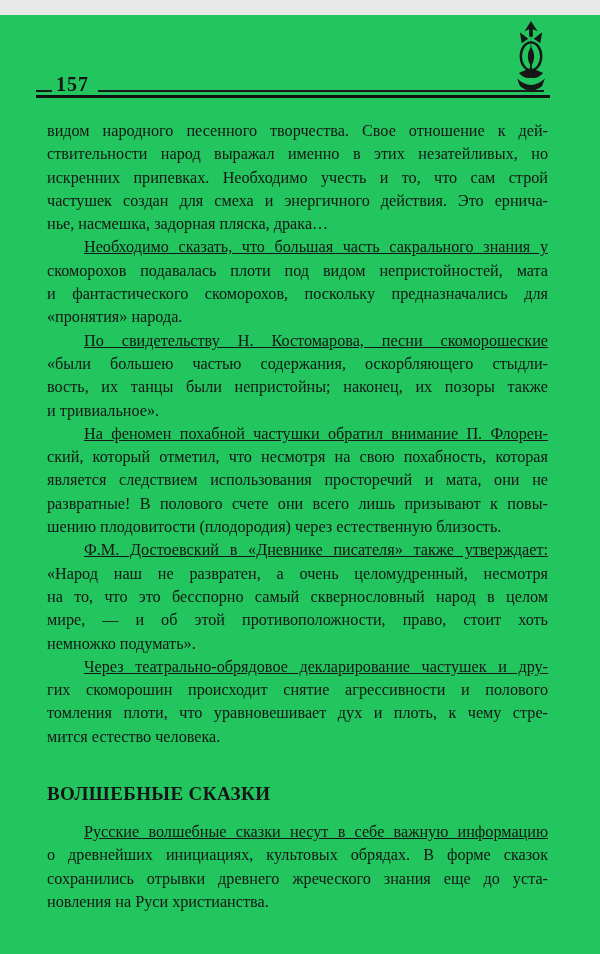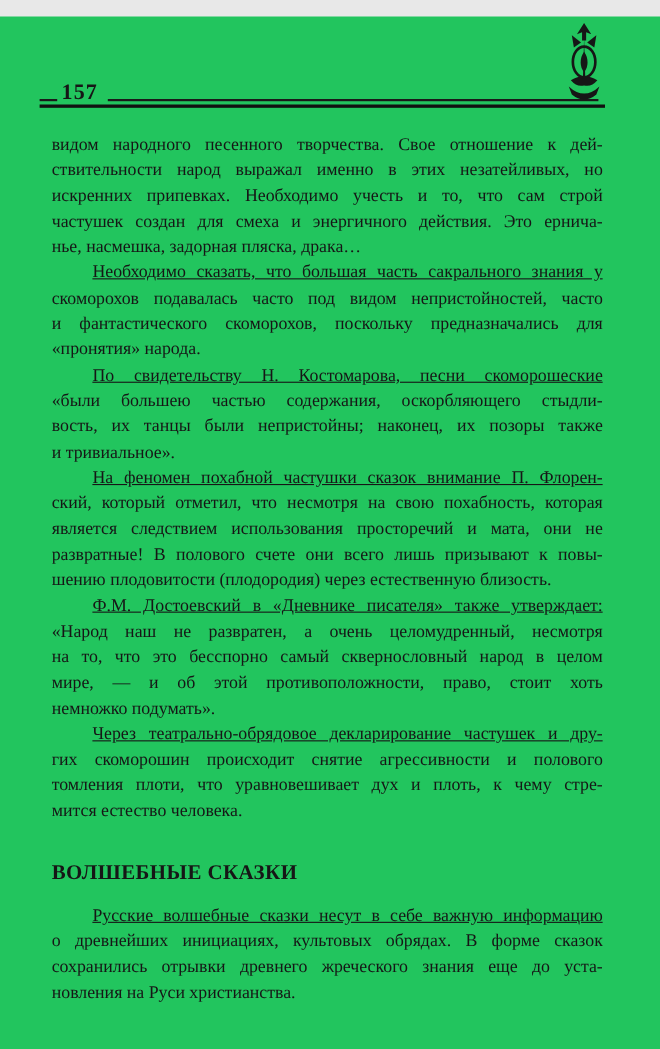--- a/index.html
+++ b/index.html
@@ -87,32 +87,32 @@
   <div class="body-text">
       <div class="paragraph">
         <div class="line">видом народного песенного творчества. Свое отношение к дей-</div>
         <div class="line">ствительности народ выражал именно в этих незатейливых, но</div>
         <div class="line">искренних припевках. Необходимо учесть и то, что сам строй</div>
         <div class="line">частушек создан для смеха и энергичного действия. Это ернича-</div>
         <div class="line last">нье, насмешка, задорная пляска, драка…</div>
       </div>
       <div class="paragraph">
         <div class="line indent">Необходимо сказать, что большая часть сакрального знания у</div>
-        <div class="line">скоморохов подавалась часто под видом непристойностей, часто</div>
+        <div class="line">скоморохов подавалась плоти под видом непристойностей, мата</div>
         <div class="line">и фантастического скоморохов, поскольку предназначались для</div>
         <div class="line last">«пронятия» народа.</div>
       </div>
       <div class="paragraph">
         <div class="line indent">По свидетельству Н. Костомарова, песни скоморошеские</div>
         <div class="line">«были большею частью содержания, оскорбляющего стыдли-</div>
         <div class="line">вость, их танцы были непристойны; наконец, их позоры также</div>
         <div class="line last">и тривиальное».</div>
       </div>
       <div class="paragraph">
-        <div class="line indent">На феномен похабной частушки сказок внимание П. Флорен-</div>
+        <div class="line indent">На феномен похабной частушки обратил внимание П. Флорен-</div>
         <div class="line">ский, который отметил, что несмотря на свою похабность, которая</div>
         <div class="line">является следствием использования просторечий и мата, они не</div>
         <div class="line">развратные! В полового счете они всего лишь призывают к повы-</div>
         <div class="line last">шению плодовитости (плодородия) через естественную близость.</div>
       </div>
       <div class="paragraph">
         <div class="line indent">Ф.М. Достоевский в «Дневнике писателя» также утверждает:</div>
         <div class="line">«Народ наш не развратен, а очень целомудренный, несмотря</div>
         <div class="line">на то, что это бесспорно самый сквернословный народ в целом</div>
         <div class="line">мире, — и об этой противоположности, право, стоит хоть</div>

